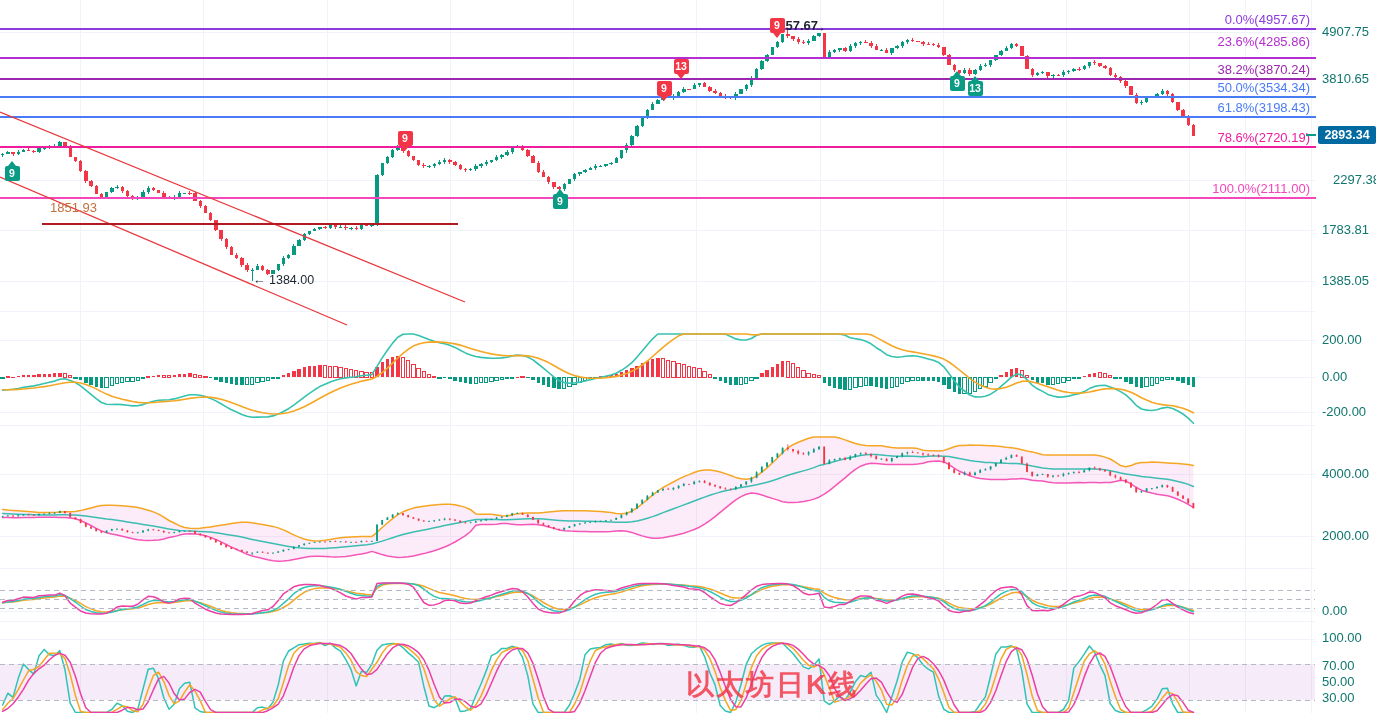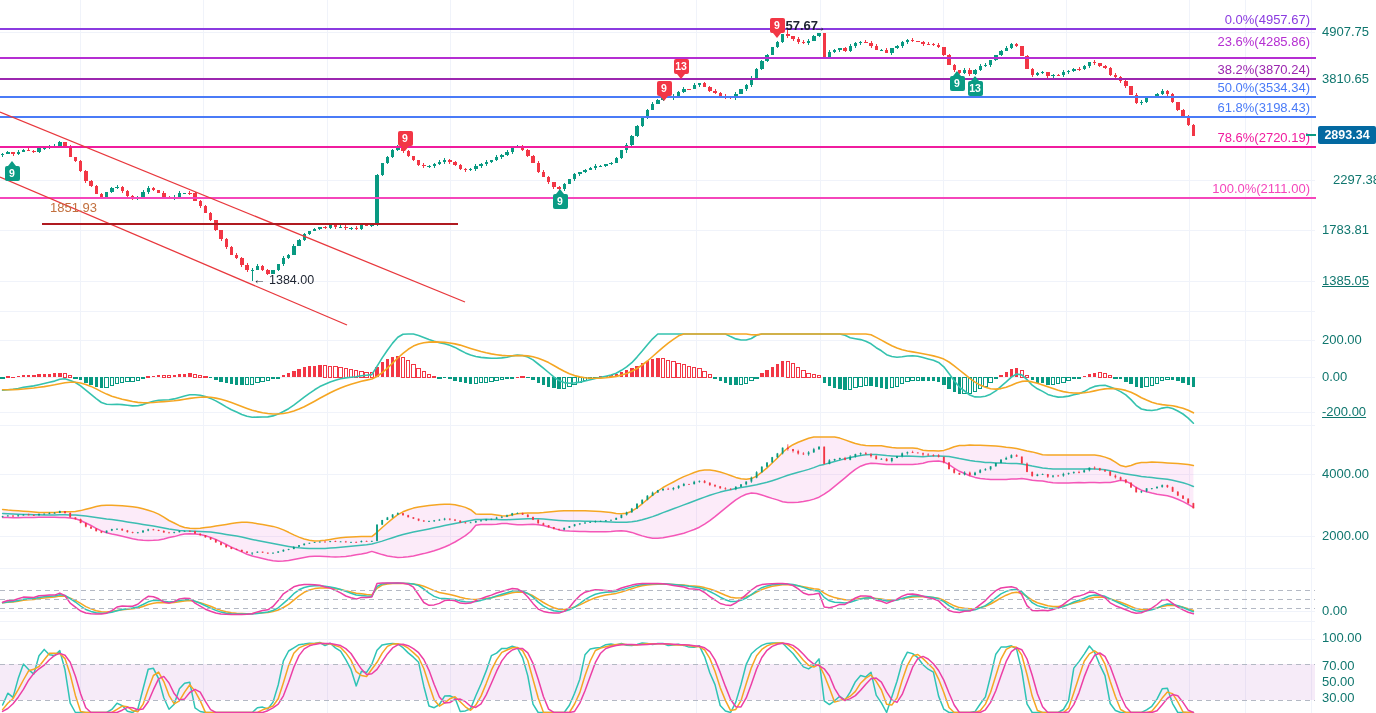--- a/index.html
+++ b/index.html
@@ -1247,28 +1247,29 @@
         <polyline points="2.6,711.4 7.8,708.5 13.0,703.8 18.2,697.2 23.4,689.4 28.6,680.2 33.8,673.4 39.0,668.8 44.2,665.2 49.4,659.8 54.6,655.4 59.8,653.4 65.0,655.2 70.2,662.2 75.4,676.2 80.6,693.8 85.8,707.8 91.0,712.5 96.2,712.5 101.4,712.5 106.6,712.5 111.8,712.5 117.0,712.5 122.2,710.2 127.4,707.4 132.6,707.8 137.8,709.7 143.0,709.0 148.2,701.8 153.4,689.7 158.6,678.9 163.8,676.4 169.0,683.0 174.2,693.6 179.4,699.9 184.6,698.9 189.8,692.5 195.0,689.3 200.2,692.2 205.4,701.4 210.6,709.6 215.8,712.5 221.0,712.5 226.2,712.5 231.4,712.5 236.6,712.5 241.8,712.5 247.0,712.5 252.2,712.5 257.4,712.5 262.6,712.5 267.8,710.7 273.0,707.9 278.2,704.2 283.4,695.8 288.6,682.3 293.8,667.2 299.0,655.6 304.2,648.9 309.4,645.8 314.6,644.4 319.8,643.5 325.0,643.5 330.2,643.5 335.4,644.4 340.6,645.6 345.8,648.6 351.0,653.5 356.2,661.5 361.4,669.1 366.6,674.6 371.8,673.8 377.0,669.4 382.2,661.6 387.4,653.9 392.6,647.9 397.8,644.8 403.0,644.3 408.2,645.7 413.4,648.6 418.6,652.7 423.8,659.5 429.0,670.3 434.2,684.5 439.4,697.0 444.6,702.9 449.8,702.6 455.0,699.4 460.2,699.1 465.4,701.7 470.6,706.3 475.8,707.4 481.0,703.8 486.2,694.9 491.4,683.3 496.6,671.2 501.8,660.9 507.0,654.1 512.2,650.0 517.4,648.4 522.6,648.6 527.8,652.9 533.0,663.4 538.2,679.2 543.4,696.5 548.6,709.1 553.8,712.5 559.0,712.5 564.2,712.5 569.4,712.5 574.6,711.4 579.8,703.1 585.0,690.8 590.2,676.4 595.4,662.4 600.6,653.2 605.8,648.5 611.0,646.8 616.2,645.6 621.4,644.7 626.6,644.5 631.8,644.5 637.0,644.8 642.2,644.7 647.4,644.4 652.6,643.9 657.8,643.8 663.0,643.8 668.2,643.9 673.4,644.2 678.6,644.6 683.8,644.8 689.0,645.1 694.2,645.7 699.4,646.3 704.6,647.8 709.8,651.7 715.0,659.9 720.2,672.4 725.4,686.4 730.6,699.5 735.8,706.8 741.0,706.9 746.2,697.9 751.4,683.9 756.6,669.0 761.8,657.5 767.0,650.3 772.2,646.4 777.4,644.3 782.6,643.3 787.8,643.7 793.0,645.4 798.2,649.1 803.4,654.2 808.6,659.9 813.8,664.2 819.0,665.6 824.2,668.8 829.4,675.8 834.6,688.4 839.8,696.9 845.0,700.6 850.2,698.6 855.4,695.6 860.6,690.3 865.8,684.2 871.0,678.7 876.2,678.1 881.4,682.1 886.6,691.9 891.8,699.8 897.0,702.4 902.2,694.4 907.4,681.1 912.6,667.2 917.8,658.6 923.0,656.4 928.2,659.0 933.4,663.7 938.6,670.5 943.8,680.1 949.0,693.0 954.2,705.0 959.4,712.5 964.6,712.5 969.8,712.5 975.0,712.5 980.2,712.5 985.4,709.8 990.6,702.4 995.8,690.7 1001.0,675.7 1006.2,661.4 1011.4,651.7 1016.6,647.8 1021.8,649.7 1027.0,659.0 1032.2,675.2 1037.4,693.7 1042.6,706.7 1047.8,712.5 1053.0,712.5 1058.2,712.5 1063.4,712.5 1068.6,712.1 1073.8,704.6 1079.0,692.6 1084.2,676.9 1089.4,664.0 1094.6,655.3 1099.8,653.0 1105.0,656.4 1110.2,666.6 1115.4,680.7 1120.6,695.8 1125.8,706.7 1131.0,712.5 1136.2,712.5 1141.4,712.5 1146.6,712.5 1151.8,712.5 1157.0,710.8 1162.2,704.8 1167.4,698.4 1172.6,694.6 1177.8,695.8 1183.0,702.4 1188.2,710.2 1193.4,712.5" fill="none" stroke="#ec3fa5" stroke-width="1.5" stroke-linejoin="round" stroke-linecap="round"></polyline>
       </g>
       <g>
         <line x1="0" y1="590" x2="1315" y2="590" stroke="#b4b9c4" stroke-width="1" stroke-dasharray="5,4" shape-rendering="crispEdges"></line>
         <line x1="0" y1="599" x2="1315" y2="599" stroke="#b4b9c4" stroke-width="1" stroke-dasharray="5,4" shape-rendering="crispEdges"></line>
         <line x1="0" y1="608" x2="1315" y2="608" stroke="#b4b9c4" stroke-width="1" stroke-dasharray="5,4" shape-rendering="crispEdges"></line>
         <line x1="0" y1="664" x2="1315" y2="664" stroke="#b4b9c4" stroke-width="1" stroke-dasharray="5,4" shape-rendering="crispEdges"></line>
         <line x1="0" y1="700" x2="1315" y2="700" stroke="#b4b9c4" stroke-width="1" stroke-dasharray="5,4" shape-rendering="crispEdges"></line>
       </g>
     </svg>
+  <div class="watermark" style="color: rgb(242, 54, 69);">以太坊日K线</div>
 <div class="axis-label" style="top: 24px;">4907.75</div>
     <div class="axis-label" style="top: 71px;">3810.65</div>
     <div class="axis-label" style="top: 172px; margin-left: 11px;">2297.38</div>
     <div class="axis-label" style="top: 222px;">1783.81</div>
-    <div class="axis-label" style="top: 273px; text-decoration: underline;">1385.05</div>
+    <div class="axis-label" style="top: 273px;">1385.05</div>
     <div class="axis-label" style="top: 332px;">200.00</div>
     <div class="axis-label" style="top: 369px;">0.00</div>
-    <div class="axis-label" style="top: 404px; text-decoration: underline;">-200.00</div>
+    <div class="axis-label" style="top: 404px;">-200.00</div>
     <div class="axis-label" style="top: 466px;">4000.00</div>
     <div class="axis-label" style="top: 528px;">2000.00</div>
     <div class="axis-label" style="top: 603px;">0.00</div>
     <div class="axis-label" style="top: 630px;">100.00</div>
     <div class="axis-label" style="top: 658px;">70.00</div>
     <div class="axis-label" style="top: 674px;">50.00</div>
     <div class="axis-label" style="top: 690px;">30.00</div>
     <div class="fib-label" style="top: 12px; color: rgb(139, 59, 224);">0.0%(4957.67)</div>
     <div class="fib-label" style="top: 34px; color: rgb(181, 46, 210);">23.6%(4285.86)</div>
     <div class="fib-label" style="top: 62px; color: rgb(156, 39, 176);">38.2%(3870.24)</div>

